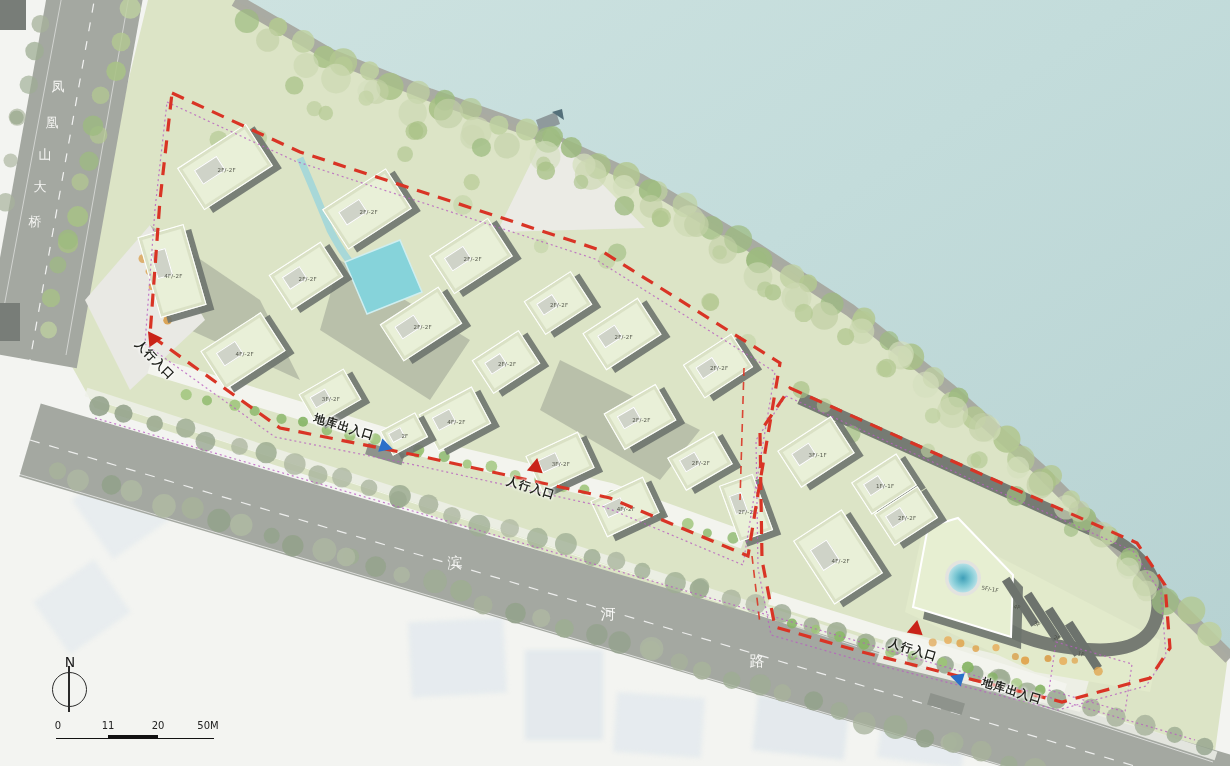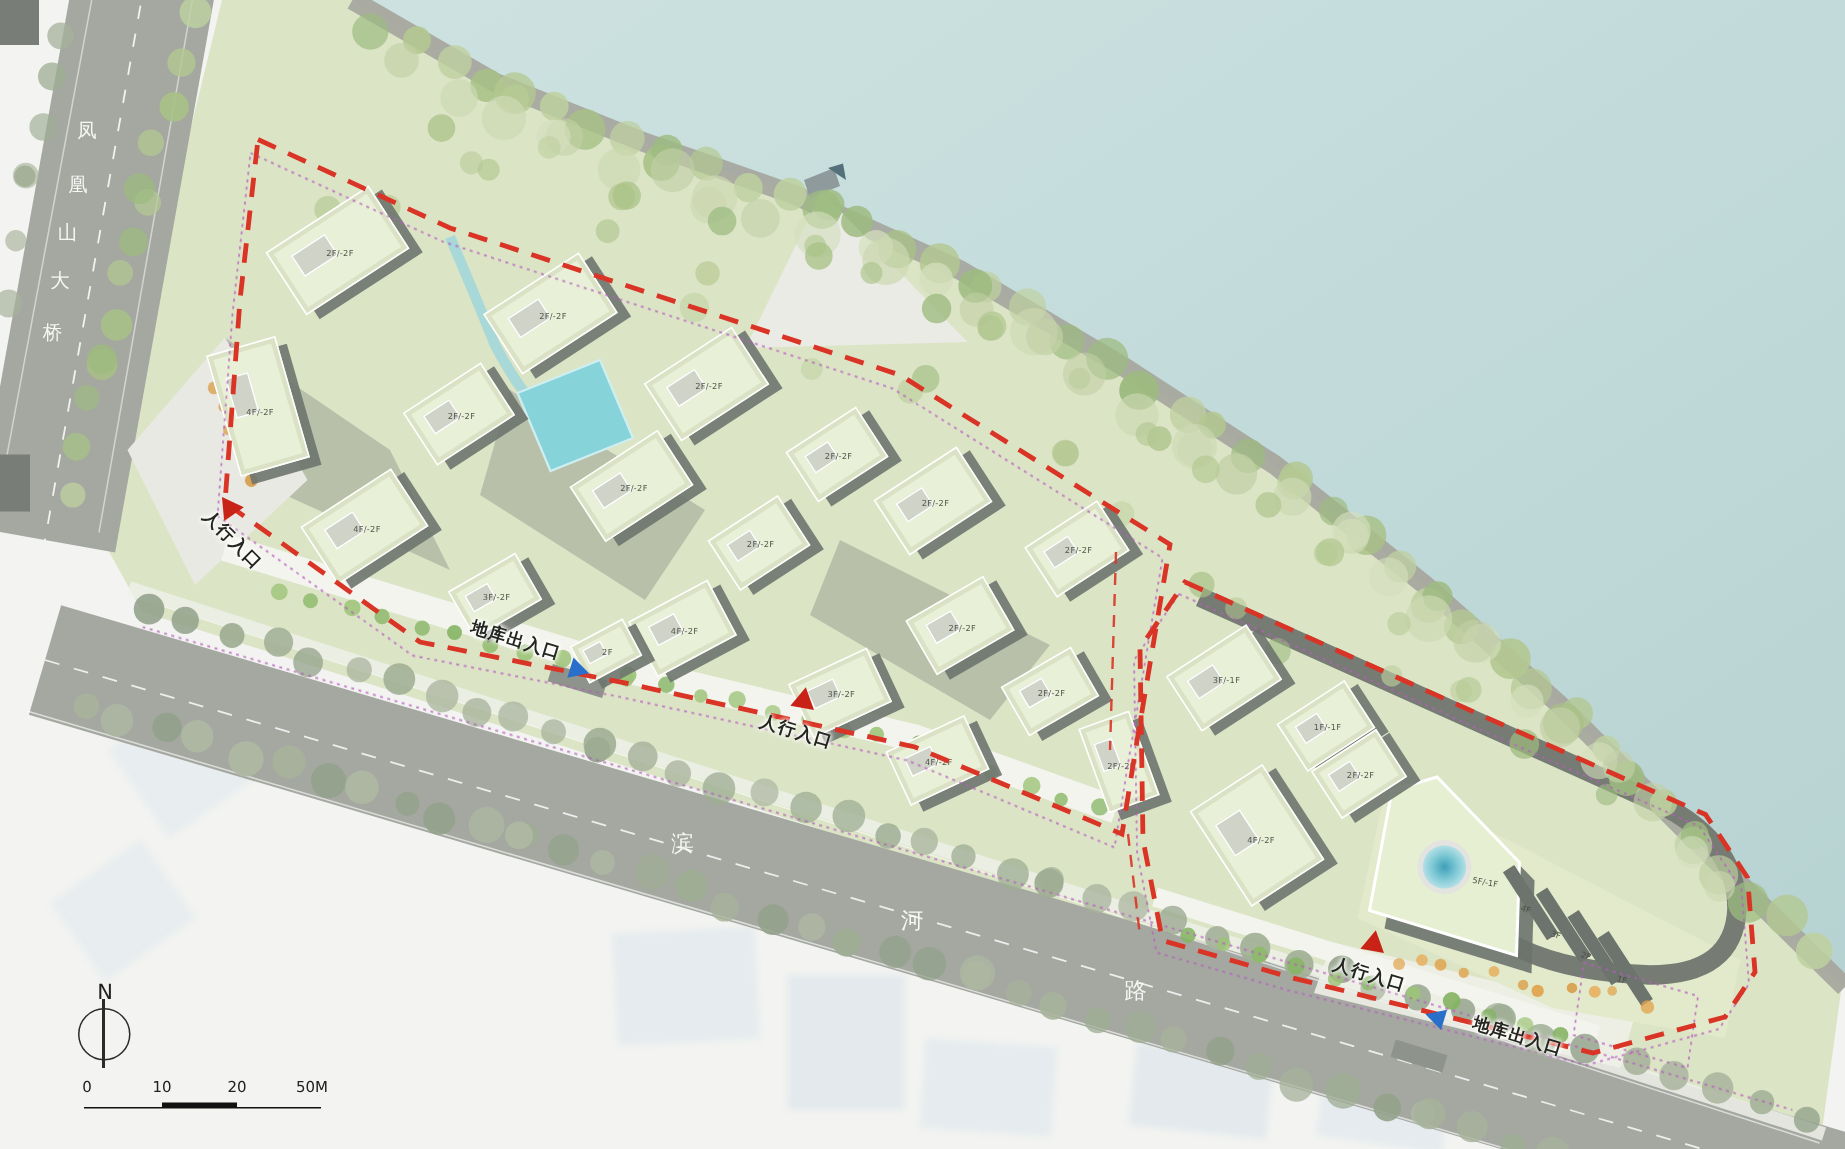--- a/index.html
+++ b/index.html
@@ -614,21 +614,21 @@
   </div>
 
   <div id="compass">
     <span class="n-label">N</span>
     <div class="circle"></div>
     <div class="needle"></div>
   </div>
 
   <div id="scalebar">
     <span class="tick" style="left:2px">0</span>
-    <span class="tick" style="left:52px">10</span>
+    <span class="tick" style="left:52px">11</span>
     <span class="tick" style="left:102px">20</span>
     <span class="tick" style="left:152px">50M</span>
     <div class="track">
       <div class="seg" style="left:0;width:52px;height:1.5px"></div>
       <div class="seg" style="left:52px;width:50px;height:4px"></div>
       <div class="seg" style="left:102px;width:56px;height:1.5px"></div>
     </div>
   </div>
 </div>
 

